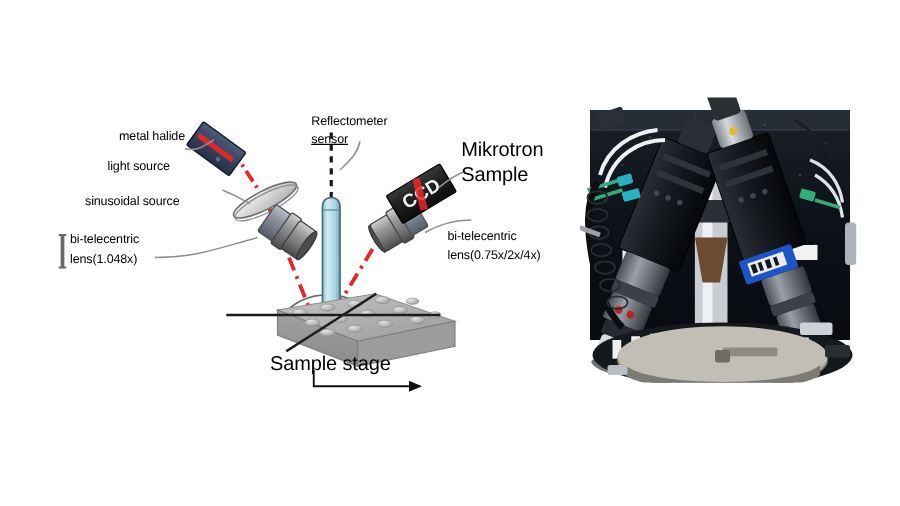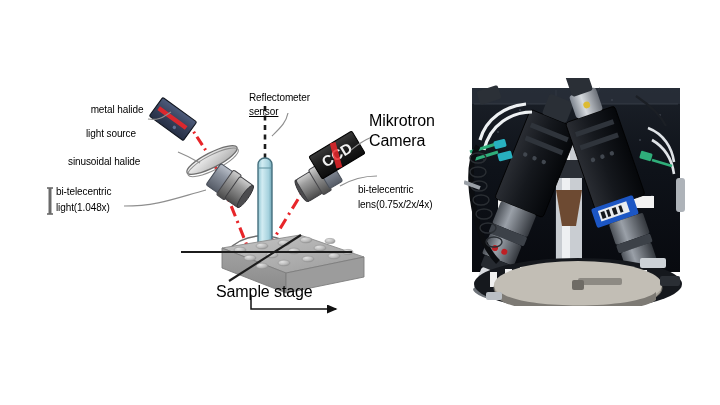--- a/index.html
+++ b/index.html
@@ -381,32 +381,32 @@
 
         <path d="M500,292 C520,310 636,310 656,292 L656,300 C636,316 520,316 500,300 Z" fill="#7d7a74"></path>
       </g>
 
       <rect x="640" y="258" width="26" height="10" rx="2" fill="#cdd2d7"></rect>
       <rect x="486" y="292" width="16" height="8" rx="2" fill="#babfc4"></rect>
       <rect x="660" y="276" width="20" height="10" rx="2" fill="#2a2e34"></rect>
     </g>
   </svg>
 
-  <div class="label lbl-small" style="left:86px; top:104px; text-align:center; width:62px;">metal halide</div>
+  <div class="label lbl-small" style="left:86px; top:104px; text-align:right; width:62px;">metal halide</div>
   <div class="label lbl-small" style="left:86px; top:128px; width:62px;">light source</div>
 
-  <div class="label lbl-small" style="left:68px; top:156px;">sinusoidal halide</div>
+  <div class="label lbl-small" style="left:68px; top:156px;">sinusoidal source</div>
 
   <div class="label lbl-small" style="left:56px; top:186px;">bi-telecentric</div>
-  <div class="label lbl-small" style="left:56px; top:202px;">light(1.048x)</div>
+  <div class="label lbl-small" style="left:56px; top:202px;">lens(1.048x)</div>
 
   <div class="label lbl-small" style="left:249px; top:92px;">Reflectometer</div>
   <div class="label lbl-small" style="left:249px; top:106px;text-decoration:underline;">sensor</div>
 
   <div class="label lbl-big" style="left:369px; top:112px;">Mikrotron</div>
-  <div class="label lbl-big" style="left:369px; top:132px;">Camera</div>
+  <div class="label lbl-big" style="left:369px; top:132px;">Sample</div>
 
   <div class="label lbl-small" style="left:358px; top:184px;">bi-telecentric</div>
   <div class="label lbl-small" style="left:358px; top:199px;">lens(0.75x/2x/4x)</div>
 
   <div class="label lbl-stage" style="left:216px; top:283px;">Sample stage</div>
 
 </div>
 
 </body></html>

